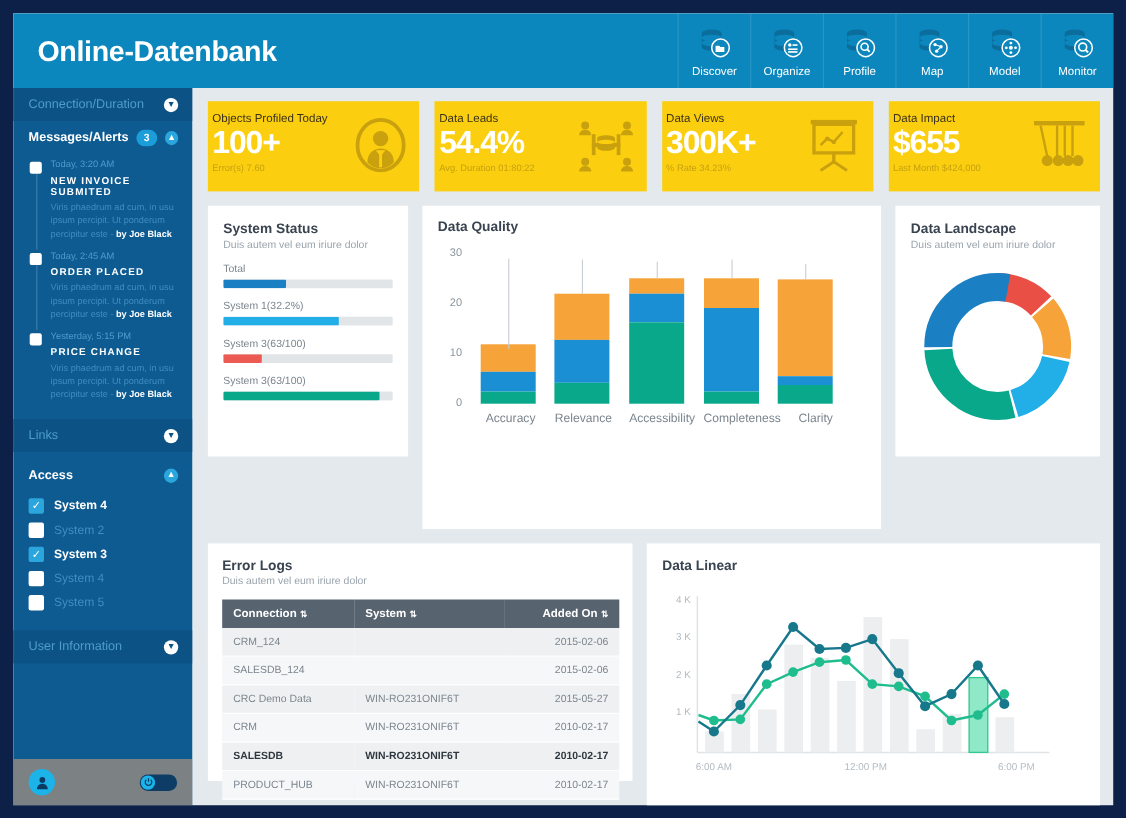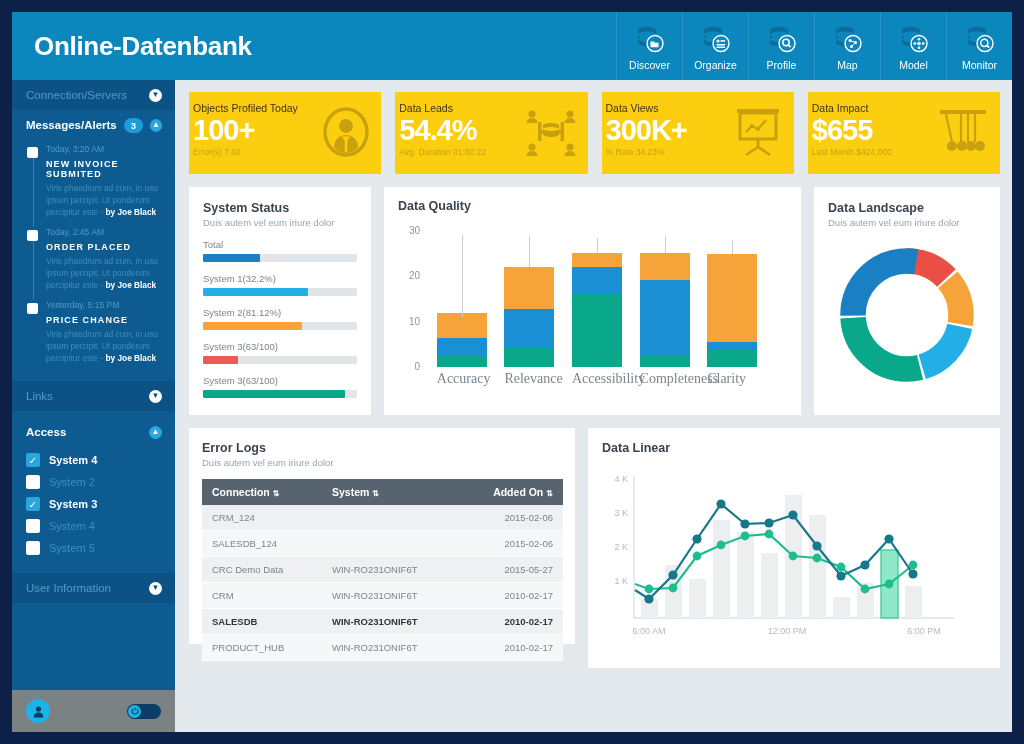--- a/index.html
+++ b/index.html
@@ -140,38 +140,38 @@
 
   .c-status { width: 182px; height: 228px; padding: 14px 14px 0 14px; }
   .bars { margin-top: 11px; }
   .bar-label { font-size: 9.5px; color: #7b858e; margin-bottom: 4px; }
   .bar-track {
     height: 8px; background: #e2e5e8; border-radius: 1px;
     margin-bottom: 11px; overflow: hidden;
   }
   .bar-fill { height: 8px; border-radius: 1px; }
 
-  .c-quality { flex: 1; height: 228px; padding: 12px 14px 0 14px; position: relative; }
+  .c-quality { flex: 1; height: 294px; padding: 12px 14px 0 14px; position: relative; }
   .q-plot { position: absolute; left: 14px; top: 44px; width: 368px; height: 160px; }
   .q-ytick {
     position: absolute; left: 0; width: 22px; text-align: right;
     font-size: 10px; color: #8d969e; transform: translateY(-6px);
   }
   .q-bars {
     position: absolute; left: 30px; right: 0; top: 0; bottom: 24px;
     display: flex; align-items: flex-end; justify-content: space-around;
   }
   .q-col { width: 50px; position: relative; display: flex; flex-direction: column; justify-content: flex-end; }
   .q-whisk { position: absolute; left: 50%; width: 1px; background: #c9ced3; }
   .q-seg { width: 100%; }
   .q-xlab {
     position: absolute; left: 30px; right: 0; bottom: 4px;
     display: flex; justify-content: space-around;
   }
-  .q-xlab span { width: 50px; text-align: left; font-size: 14px; color: #7b858e; font-family: Liberation Serif, serif; }
+  .q-xlab span { width: 50px; text-align: right; font-size: 11px; color: #7b858e; }
 
   .c-landscape { width: 186px; height: 228px; padding: 14px 14px 0 14px; }
   .donut-wrap { display: flex; justify-content: center; margin-top: 12px; }
 
   .row3 { display: flex; gap: 13px; margin-top: 13px; }
   .c-errors { width: 386px; height: 216px; padding: 13px 12px 0 13px; }
   table { width: 100%; border-collapse: collapse; margin-top: 11px; }
   thead th {
     background: #576470; color: #ffffff; font-size: 10.5px; font-weight: bold;
     text-align: left; padding: 7px 10px; white-space: nowrap;
@@ -303,21 +303,21 @@
         </span>
         <span class="nav-label">Monitor</span>
       </div>
 
     </div>
   </div>
 
   <div class="sidebar">
 
     <div class="sec-head sec-collapsed">
-      <span class="sec-title">Connection/Servers</span>
+      <span class="sec-title">Connection/Duration</span>
       <span class="chev chev-down">▼</span>
     </div>
 
     <div class="sec-head sec-open">
       <span class="sec-title">Messages/Alerts</span>
       <span class="badge">3</span>
       <span class="chev chev-up" style="margin-left:7px">▲</span>
     </div>
 
     <div class="msgs">
@@ -494,26 +494,20 @@
           <div>
             <div class="bar-label">Total</div>
             <div class="bar-track">
                 <div class="bar-fill" style="width:37%;background:#1b7fc4"></div>
               </div>
           </div>
           <div>
             <div class="bar-label">System 1(32.2%)</div>
             <div class="bar-track">
                 <div class="bar-fill" style="width:68%;background:#22afe8"></div>
-              </div>
-          </div>
-          <div>
-            <div class="bar-label">System 2(81.12%)</div>
-            <div class="bar-track">
-                <div class="bar-fill" style="width:64%;background:#f6a43a"></div>
               </div>
           </div>
           <div>
             <div class="bar-label">System 3(63/100)</div>
             <div class="bar-track">
                 <div class="bar-fill" style="width:23%;background:#ec5b53"></div>
               </div>
           </div>
           <div>
             <div class="bar-label">System 3(63/100)</div>

